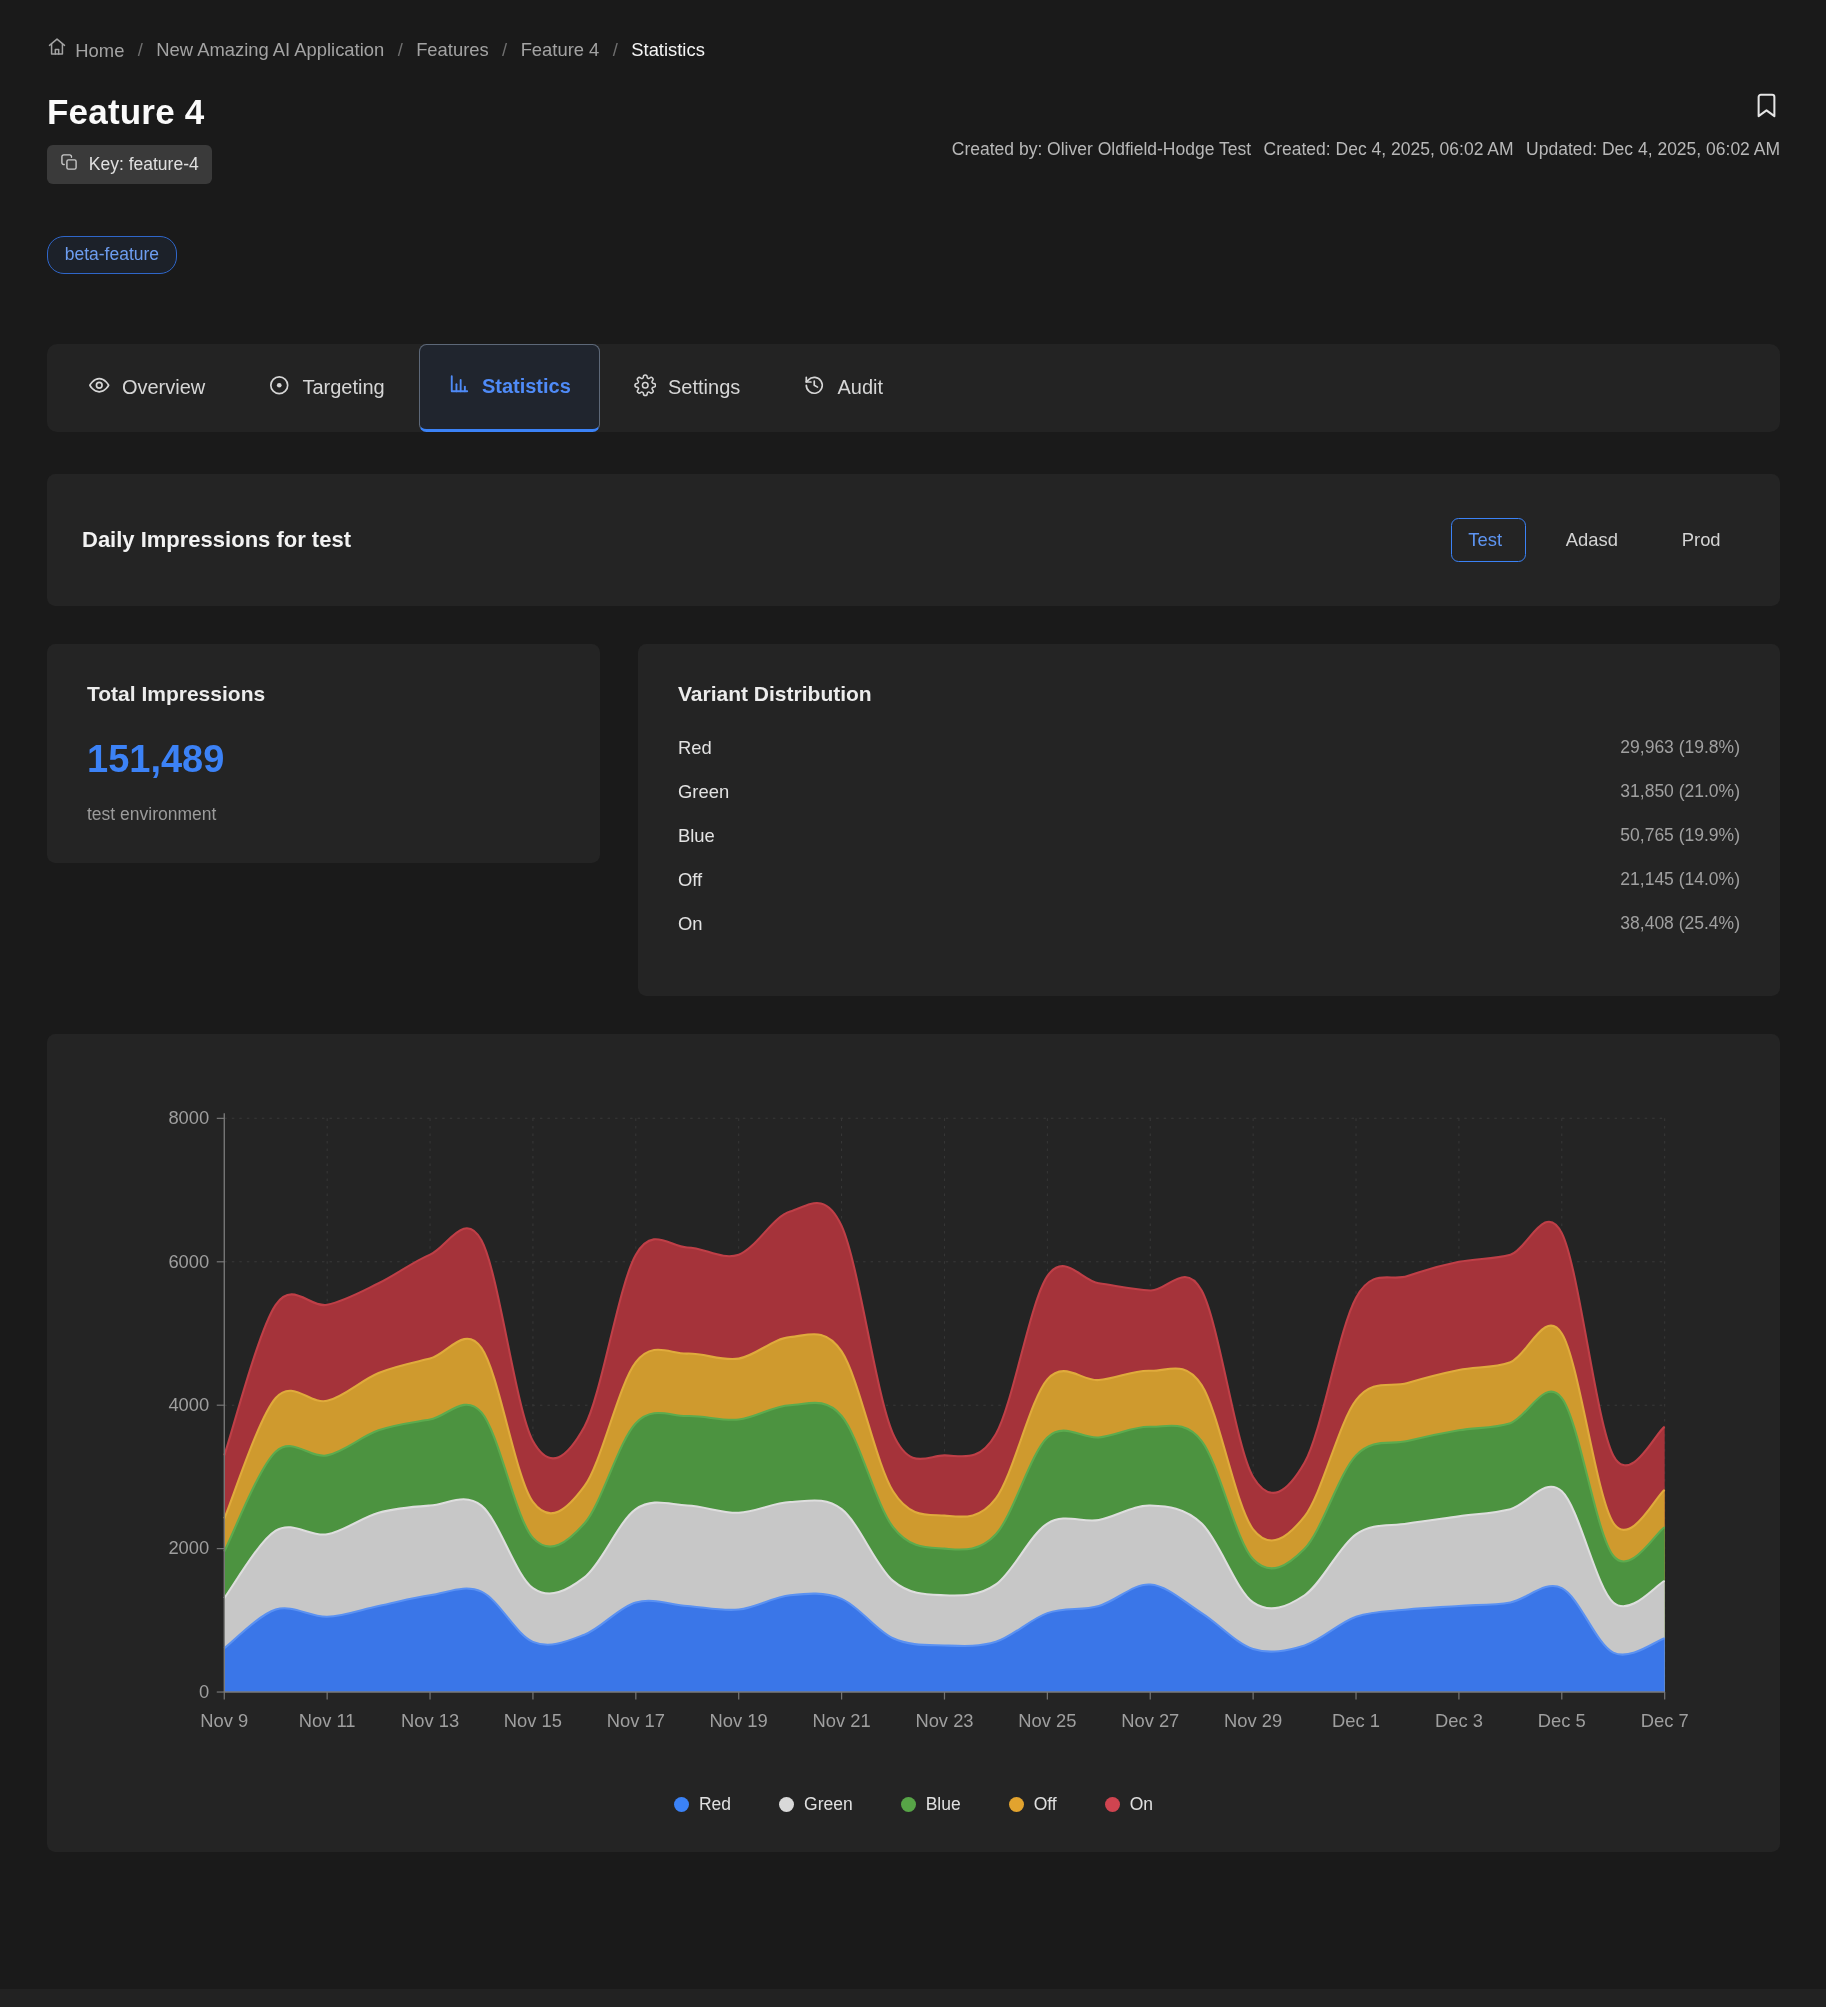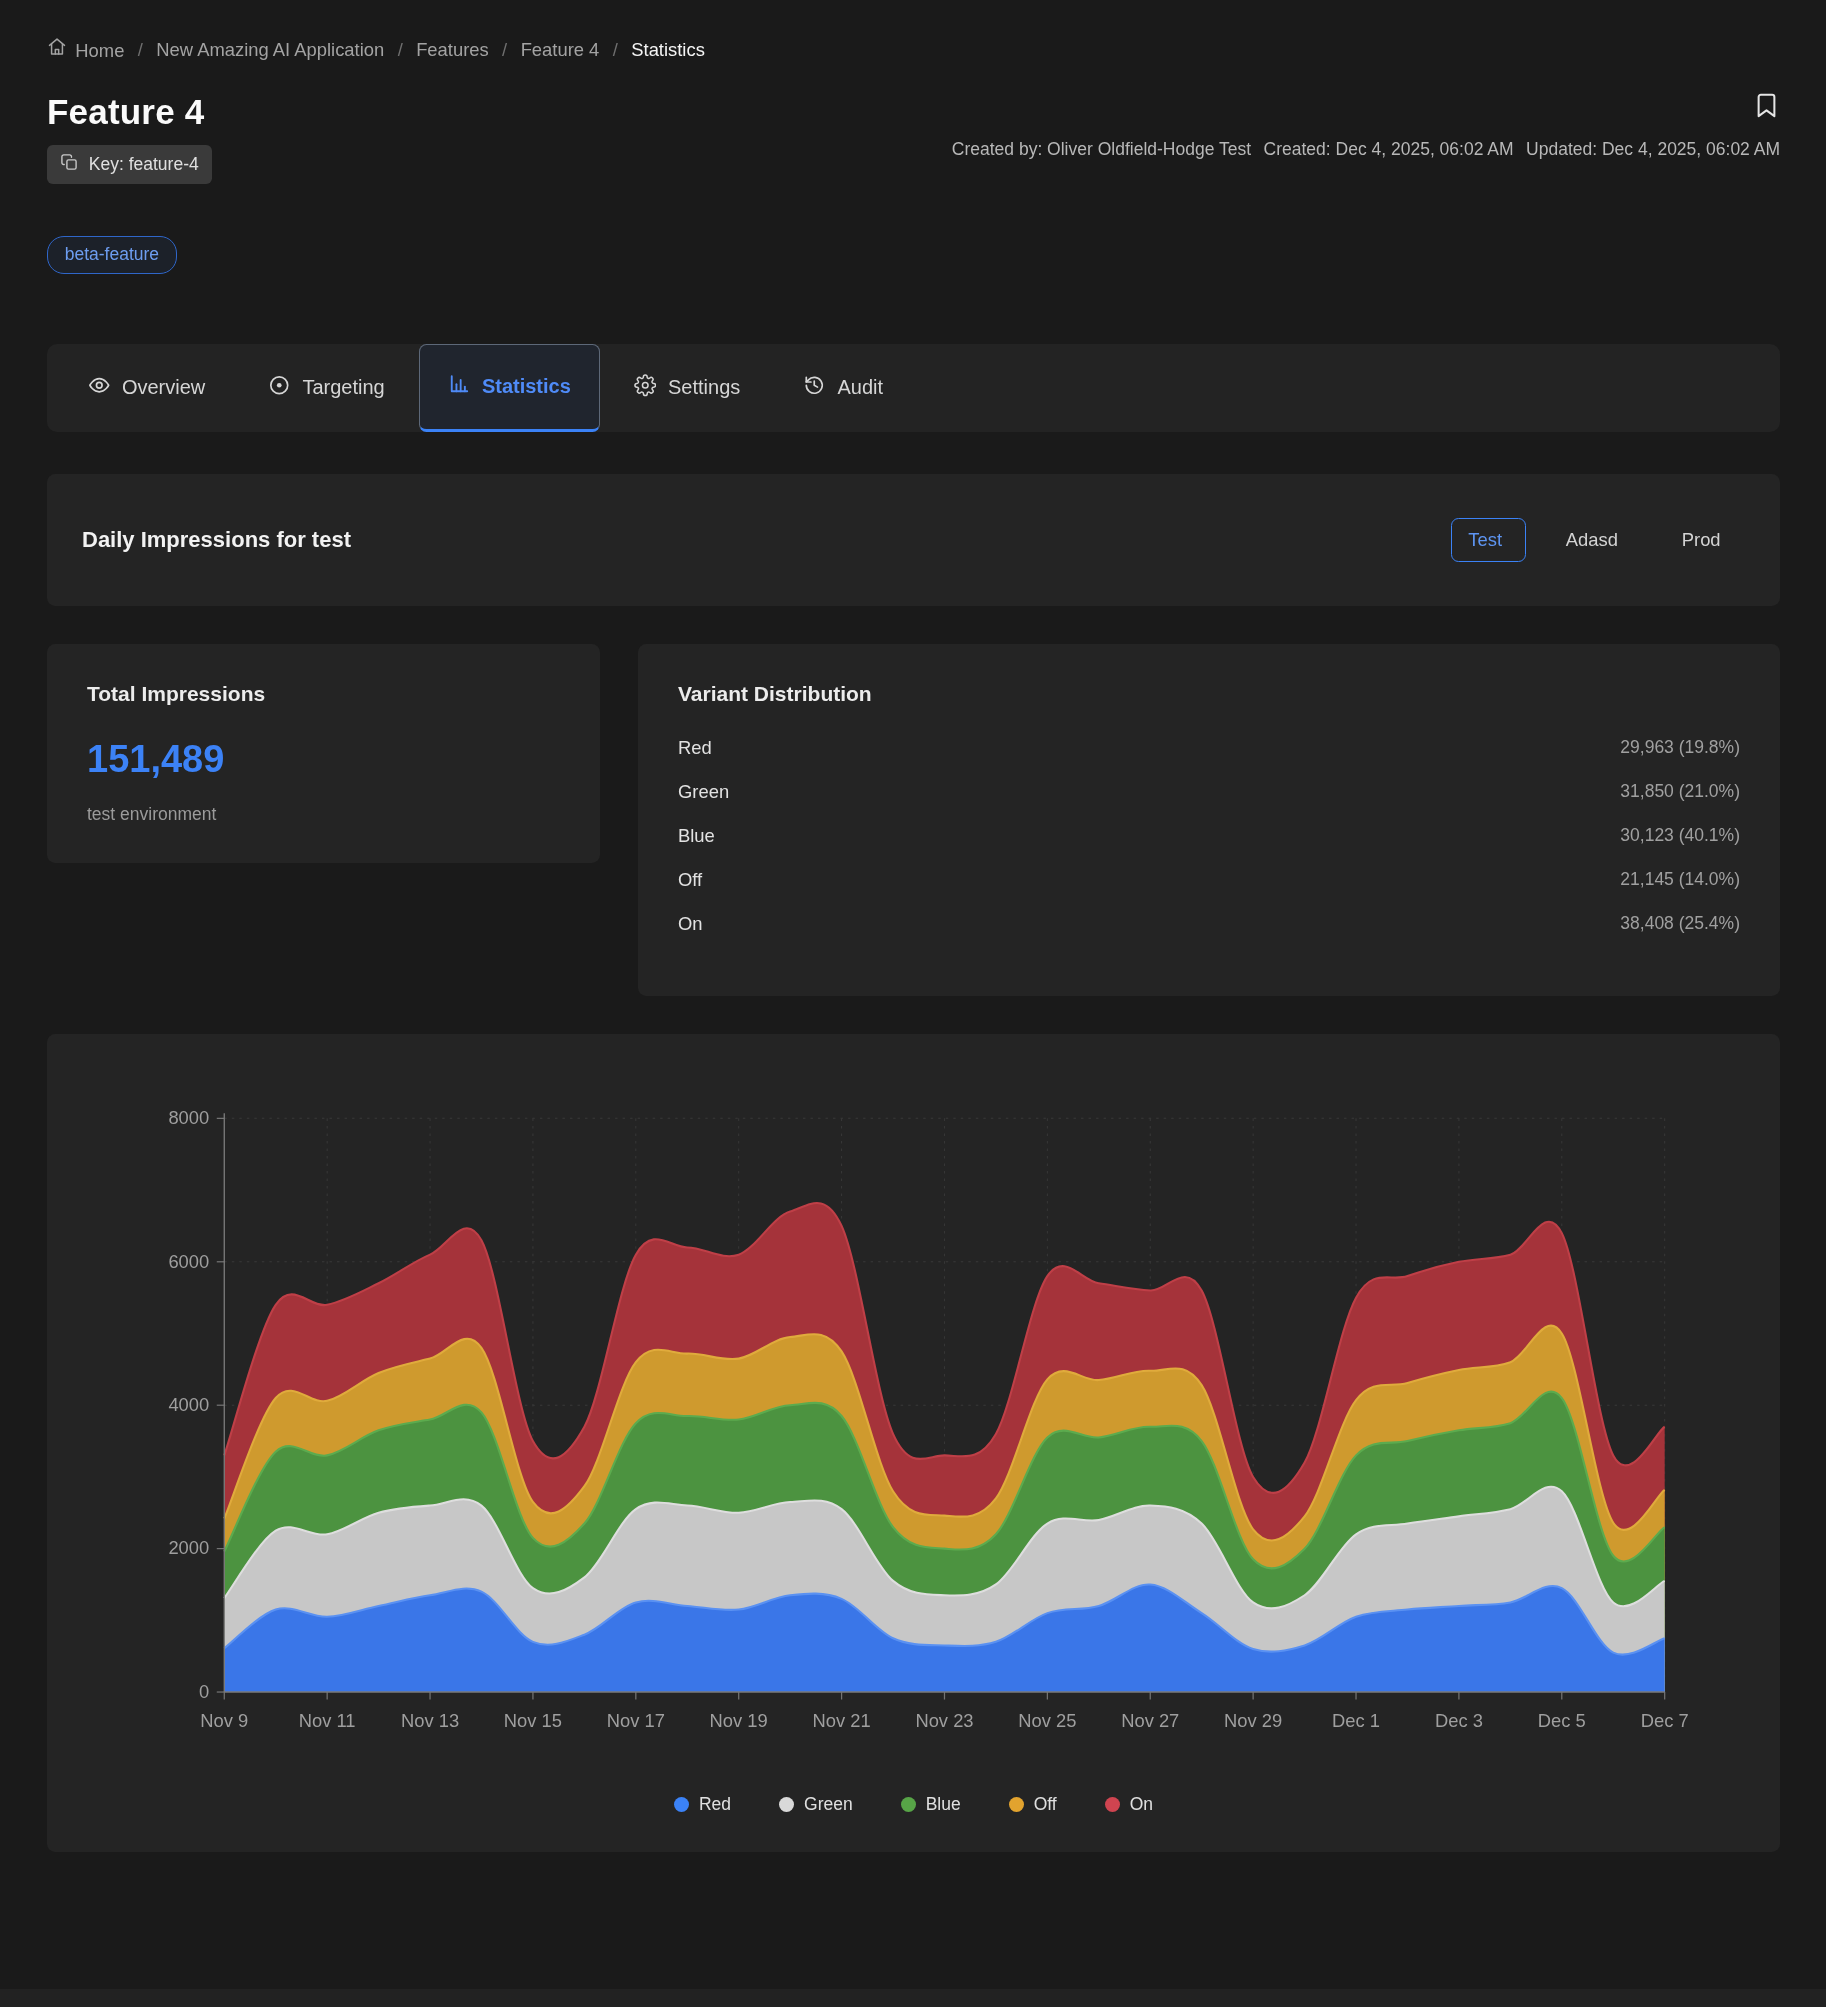--- a/index.html
+++ b/index.html
@@ -232,21 +232,21 @@
         <div class="vrow">
           <span class="vrow-label">Red</span>
           <span class="vrow-value">29,963 (19.8%)</span>
         </div>
         <div class="vrow">
           <span class="vrow-label">Green</span>
           <span class="vrow-value">31,850 (21.0%)</span>
         </div>
         <div class="vrow">
           <span class="vrow-label">Blue</span>
-          <span class="vrow-value">30,123 (40.1%)</span>
+          <span class="vrow-value">50,765 (19.9%)</span>
         </div>
         <div class="vrow">
           <span class="vrow-label">Off</span>
           <span class="vrow-value">21,145 (14.0%)</span>
         </div>
         <div class="vrow">
           <span class="vrow-label">On</span>
           <span class="vrow-value">38,408 (25.4%)</span>
         </div>
       </div>

